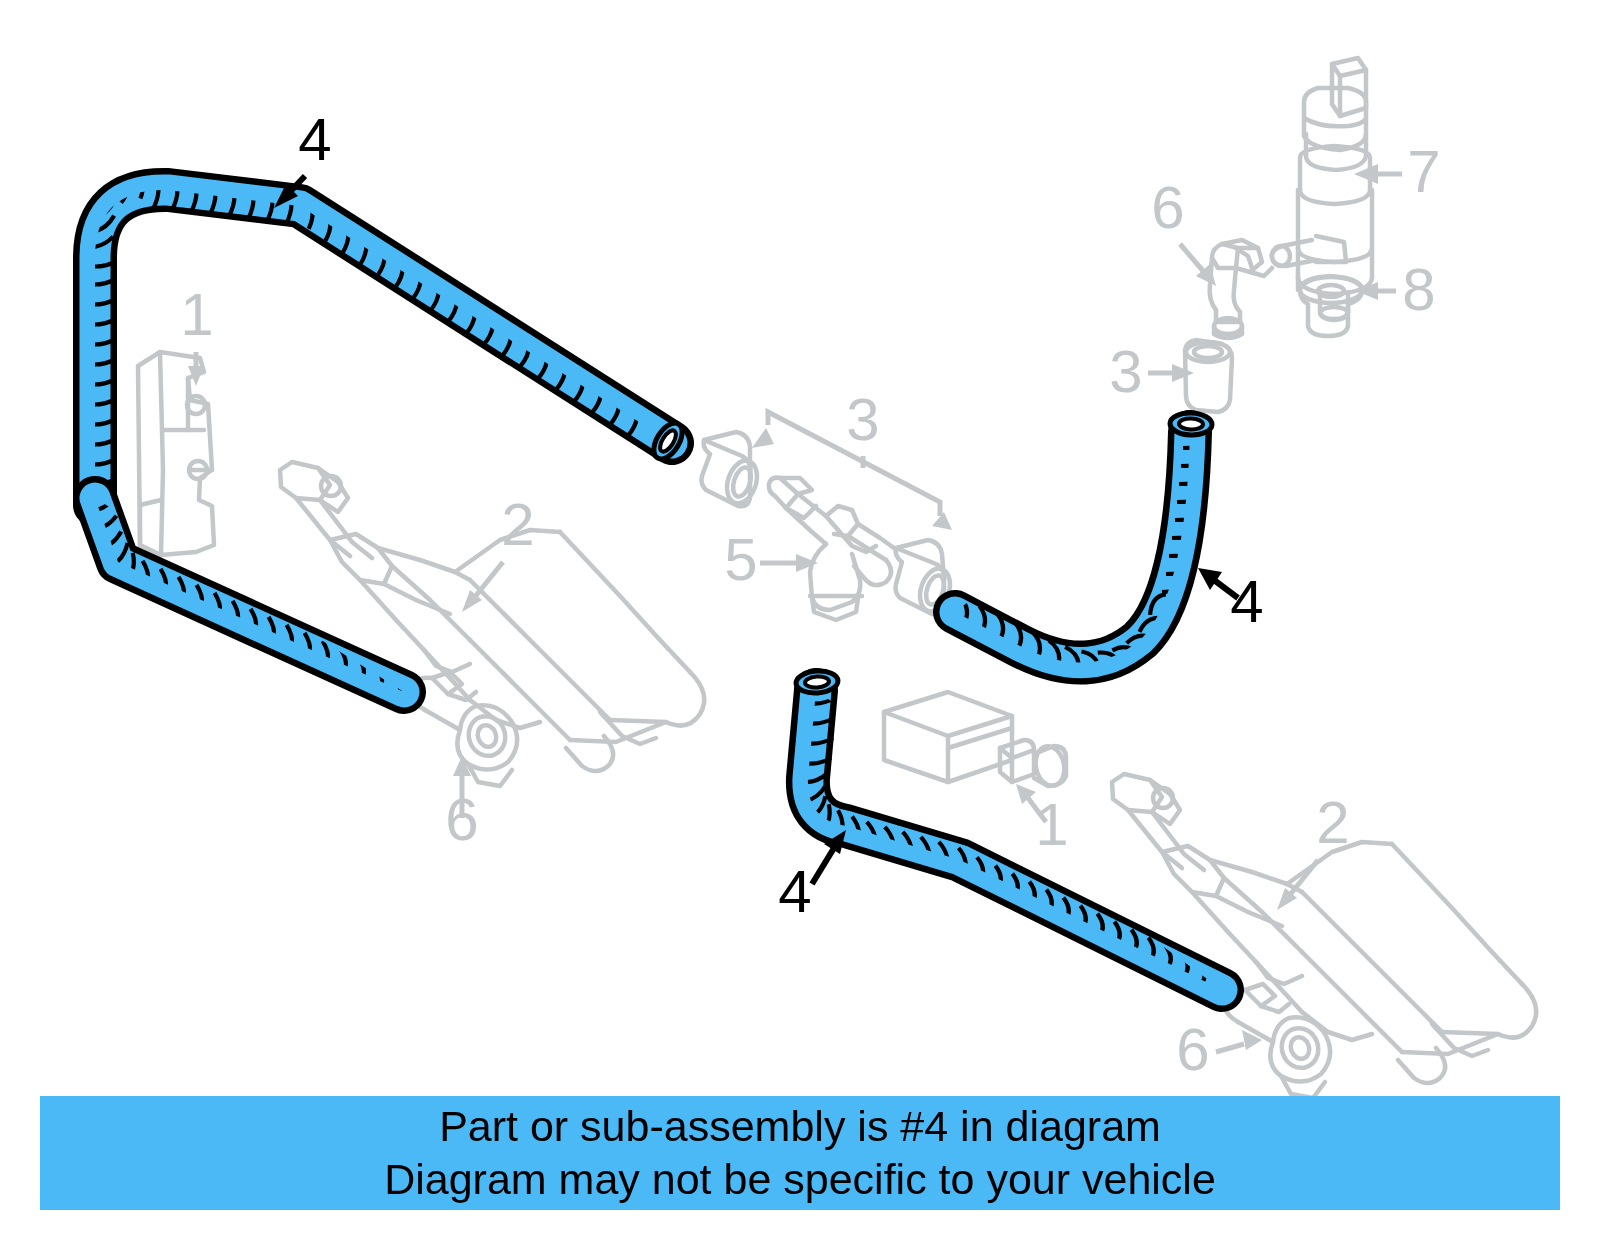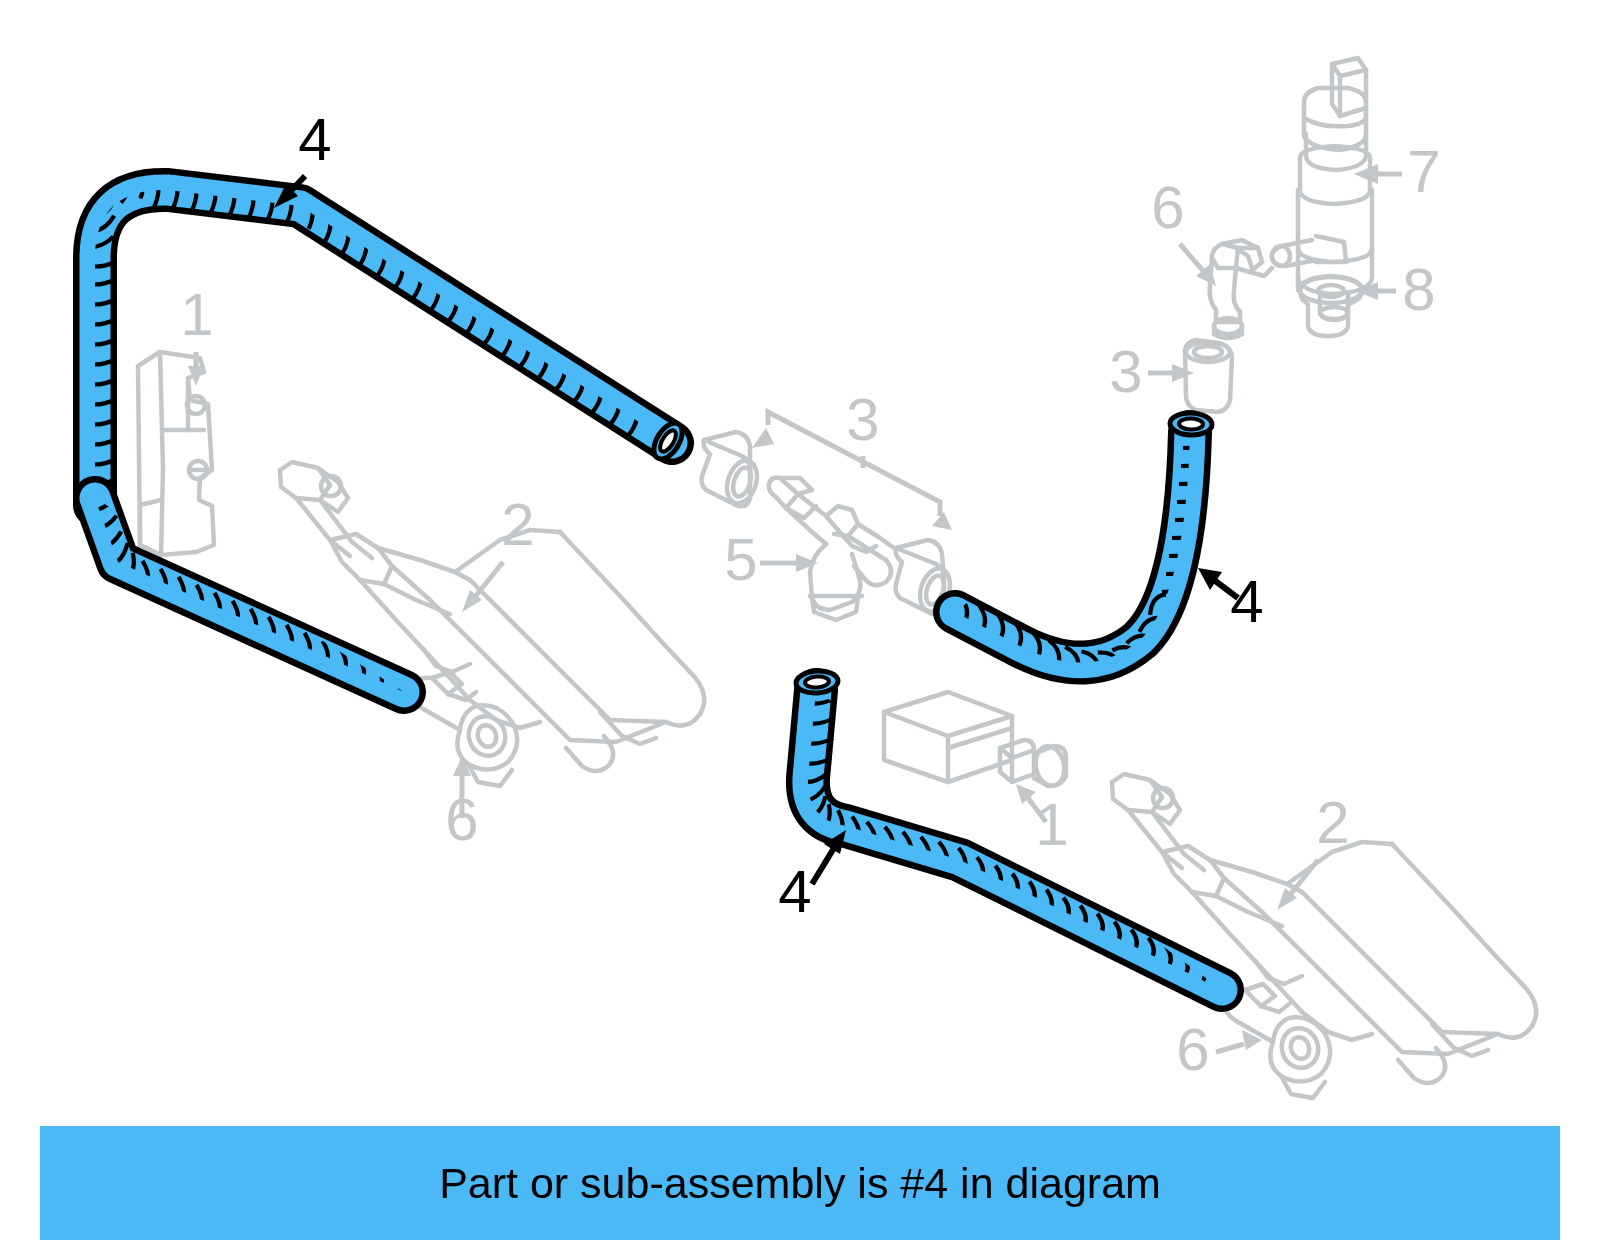--- a/index.html
+++ b/index.html
@@ -28,21 +28,21 @@
     font-family: "Liberation Sans", sans-serif;
     font-size: 60px;
     font-weight: 400;
   }
   .callout-num.highlight { fill: #000000; }
   .callout-num.dim { fill: #c3c7c9; }
 
   #notice-banner {
     position: absolute;
     left: 40px;
-    top: 1126px;
+    top: 1096px;
     width: 1520px;
     height: 114px;
     background: #4ab9f5;
     display: flex;
     flex-direction: column;
     align-items: center;
     justify-content: center;
     box-sizing: border-box;
   }
   #notice-banner .line {
@@ -491,15 +491,16 @@
       <text class="callout-num dim" x="1193" y="1070" text-anchor="middle">6</text>
       <text class="callout-num dim" x="1168" y="228" text-anchor="middle">6</text>
       <text class="callout-num dim" x="1424" y="192" text-anchor="middle">7</text>
       <text class="callout-num dim" x="1419" y="310" text-anchor="middle">8</text>
       <text class="callout-num dim" x="1126" y="392" text-anchor="middle">3</text>
     </g>
   </svg>
 
   <div id="notice-banner">
     <div class="line">Part or sub-assembly is #4 in diagram</div>
+    <div class="line">Diagram may not be specific to your vehicle</div>
   </div>
 
 </div>
 
 </body></html>

